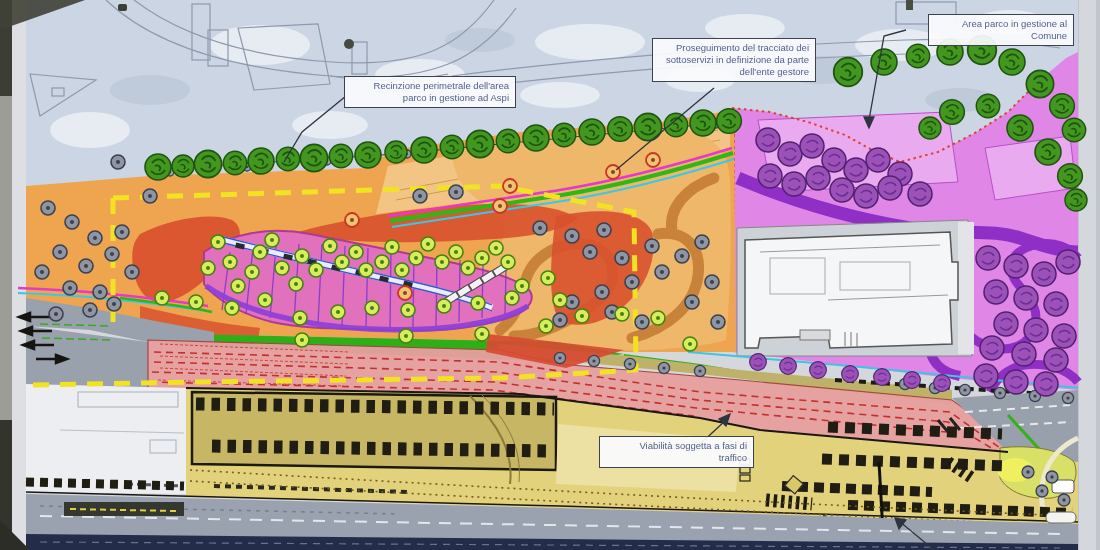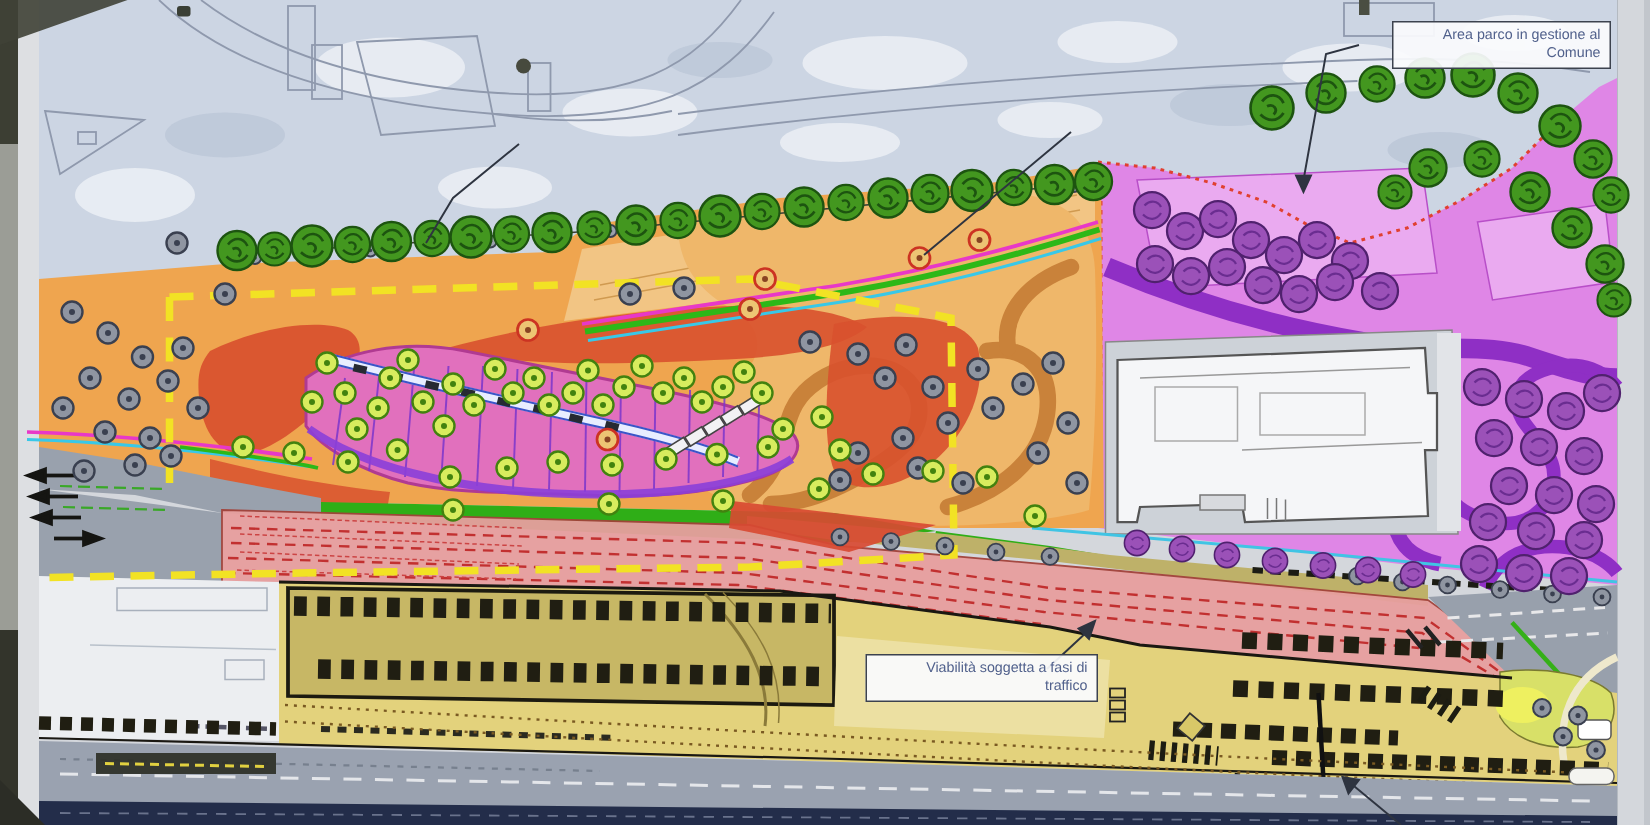--- a/index.html
+++ b/index.html
@@ -5,21 +5,21 @@
   html,body{margin:0;padding:0;background:#caccd0;}
   .stage{position:relative;width:1100px;height:550px;overflow:hidden;
          background:#d4d7dc;font-family:"Liberation Sans",sans-serif;}
   .stage svg{position:absolute;left:0;top:0;}
   .lbl{position:absolute;background:rgba(250,251,253,.93);border:1px solid #3c424e;
        color:#51618c;font-size:9.5px;line-height:1.28;padding:3px 6px;
        text-align:right;z-index:5;}
   .lbl-recinzione{left:344px;top:76px;width:158px;}
   .lbl-proseguimento{left:652px;top:38px;width:150px;}
   .lbl-area-parco{left:904px;top:14px;width:132px;margin-left:24px;}
-  .lbl-viabilita{left:577px;top:436px;width:112px;padding-left:35px;}
+  .lbl-viabilita{left:599px;top:436px;width:112px;padding-left:35px;}
 </style>
 </head>
 <body>
 
 <div class="stage">
 
 <svg width="1100" height="550" viewBox="0 0 1100 550">
   <defs>
     <g id="tg">
           <circle r="13" fill="#43971f" stroke="#1d5410" stroke-width="1.6"></circle>
@@ -509,16 +509,18 @@
   <g>
     <path d="M0,0 L85,0 L0,30 Z" fill="#3f4136" opacity=".9"></path>
     <path d="M0,550 L30,550 L0,520 Z" fill="#2c2d26"></path>
     <rect x="118" y="4" width="9" height="7" rx="2" fill="#3a3f35"></rect>
     <circle cx="349" cy="44" r="5" fill="#474a3e"></circle>
     <rect x="906" y="0" width="7" height="10" fill="#4a4e42"></rect>
     <rect x="1046" y="512" width="30" height="11" rx="5" fill="#f4f4f0" stroke="#666" stroke-width="1"></rect>
   </g>
 </svg>
 
+<div class="lbl lbl-recinzione">Recinzione perimetrale dell'area parco in gestione ad Aspi</div>
+<div class="lbl lbl-proseguimento">Proseguimento del tracciato dei sottoservizi in definizione da parte dell'ente gestore</div>
 <div class="lbl lbl-area-parco">Area parco in gestione al Comune</div>
 <div class="lbl lbl-viabilita">Viabilità soggetta a fasi di traffico</div>
 
 </div>
 
 </body></html>

